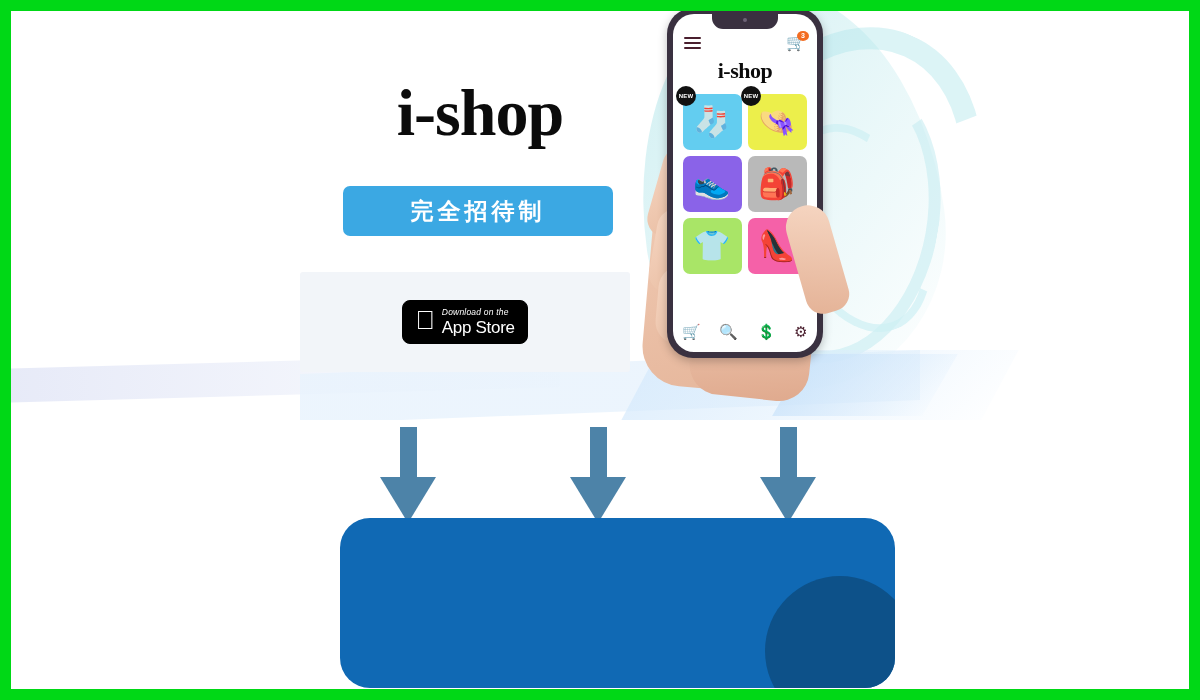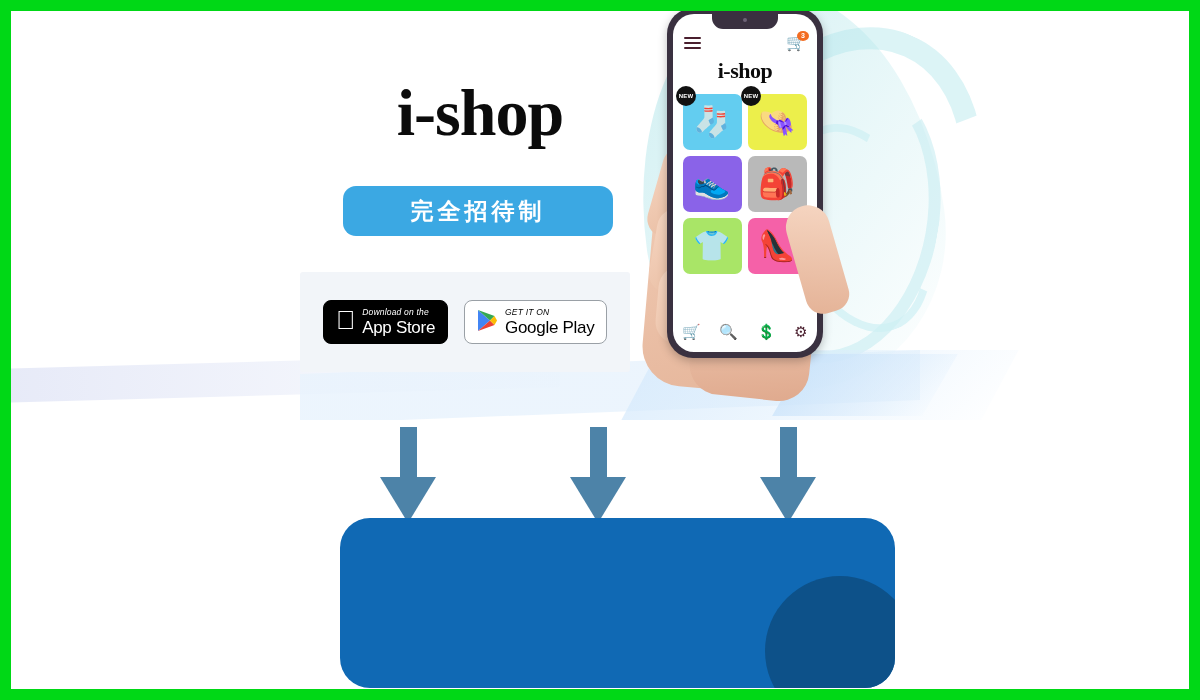--- a/index.html
+++ b/index.html
@@ -70,21 +70,21 @@
   
   .brand-logo{
     position:absolute;left:300px;top:80px;width:360px;
     text-align:center;
     font-family:"Liberation Serif","DejaVu Serif",serif;
     font-weight:700;font-size:66px;letter-spacing:-1px;color:#0b0b0b;
     line-height:1;
   }
   .invite-badge{
     position:absolute;left:343px;top:186px;width:270px;height:50px;
-    background:#3ba8e3;border-radius:13px;
+    background:#3ba8e3;border-radius:7px;
     display:flex;align-items:center;justify-content:center;
     color:#ffffff;font-weight:700;font-size:23px;letter-spacing:4px;
   }
 
   
   .store-row{position:absolute;left:300px;top:272px;width:330px;height:100px;
              display:flex;align-items:center;justify-content:center;gap:16px;}
   .store-btn{
     height:44px;border-radius:8px;display:flex;align-items:center;gap:7px;
     padding:0 12px;box-sizing:border-box;
@@ -253,34 +253,20 @@
 
     <div class="badge-card"></div>
     <div class="store-row">
       <div class="store-btn store-apple">
         <span class="apple-glyph"></span>
         <span class="store-txt">
           <span class="store-top">Download on the</span>
           <span class="store-bot">App Store</span>
         </span>
       </div>
-      <div class="store-btn store-google">
-        <span>
-          <svg width="21" height="23" viewBox="0 0 21 23" aria-hidden="true">
-            <polygon points="1,1 13,11.5 1,22" fill="#4285f4"></polygon>
-            <polygon points="1,1 13,11.5 17.5,7" fill="#34a853"></polygon>
-            <polygon points="1,22 13,11.5 17.5,16" fill="#ea4335"></polygon>
-            <polygon points="13,11.5 17.5,7 20,11.5 17.5,16" fill="#fbbc04"></polygon>
-          </svg>
-        </span>
-        <span class="store-txt">
-          <span class="store-top">GET IT ON</span>
-          <span class="store-bot">Google Play</span>
-        </span>
-      </div>
     </div>
 
     <div class="phone-wrap">
       <div class="hand">
         <div class="palm"></div>
         <div class="finger f1"></div>
         <div class="finger f2"></div>
         <div class="finger f3"></div>
         <div class="wrist"></div>
       </div>

